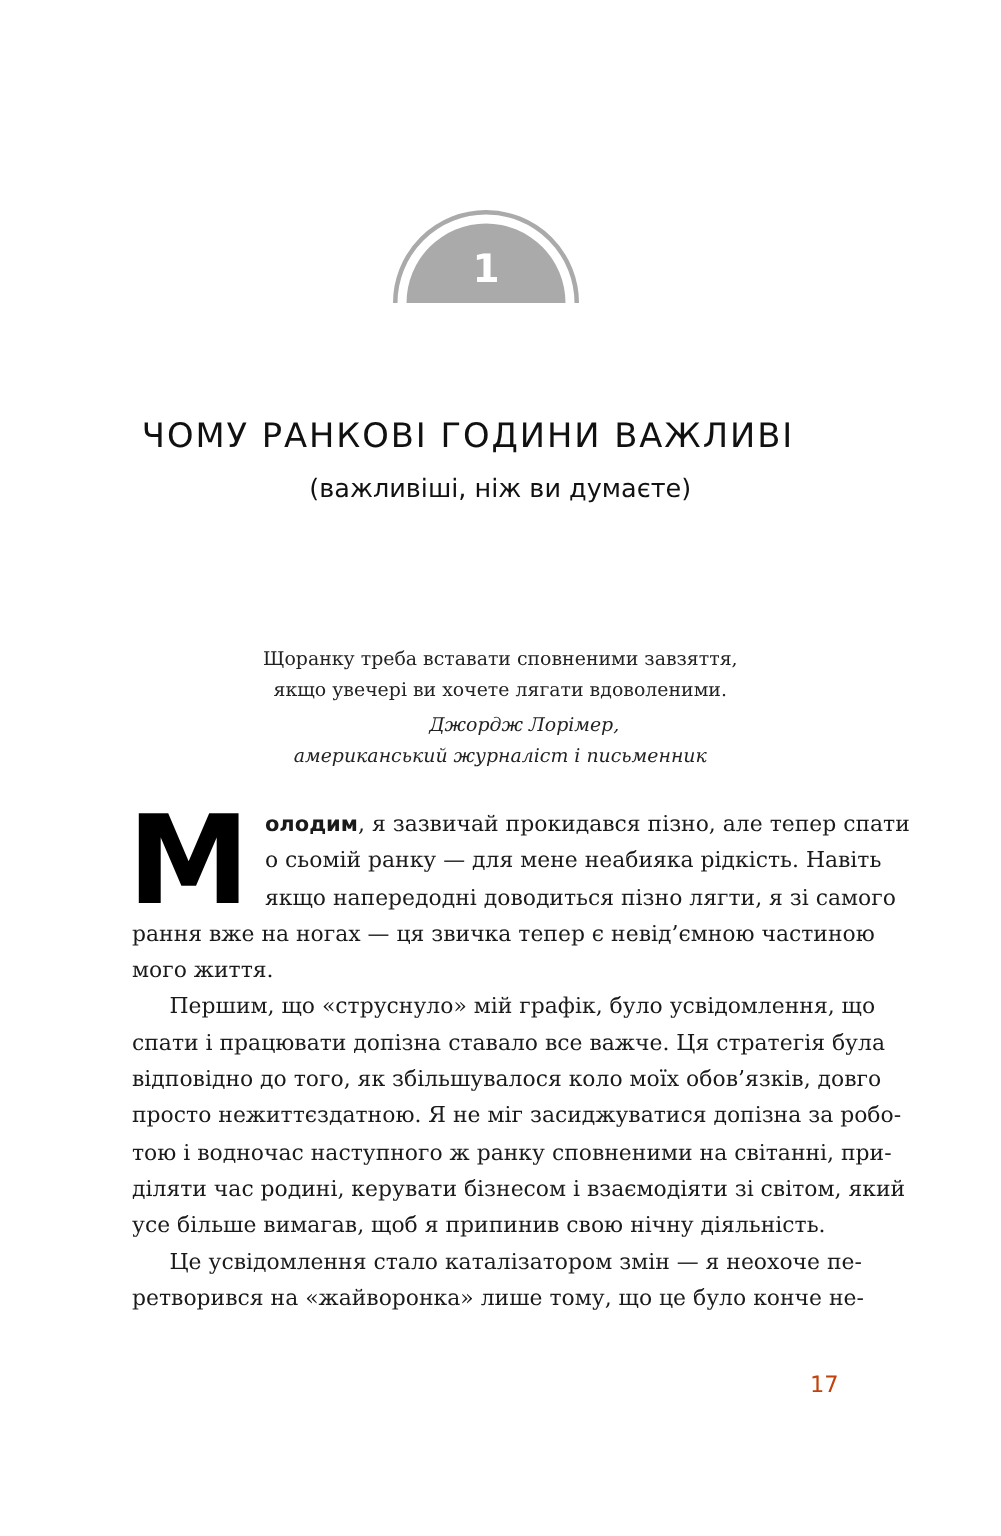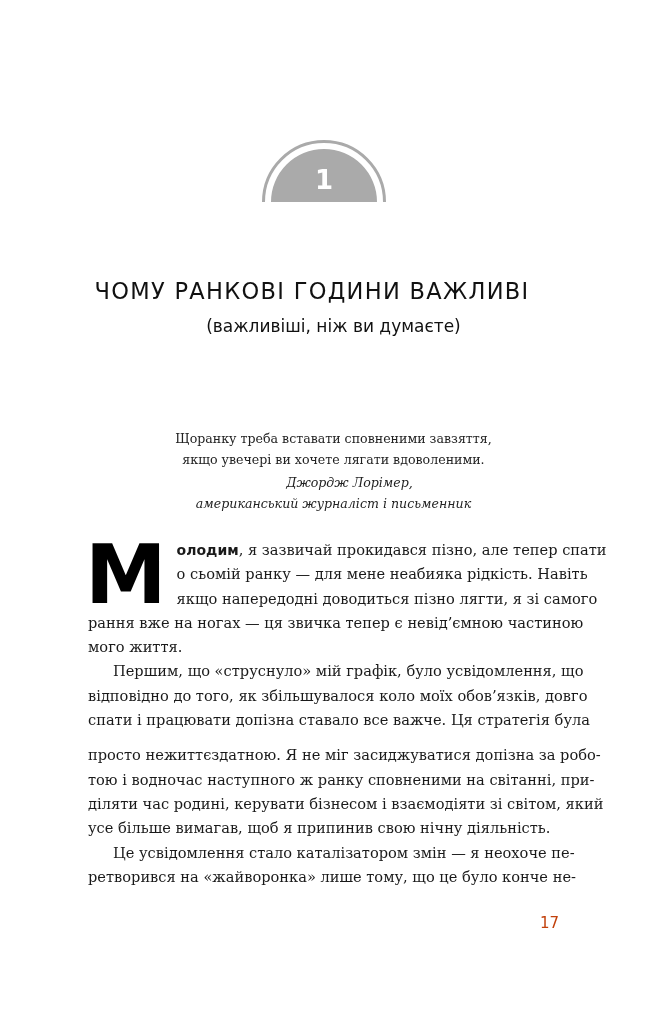--- a/index.html
+++ b/index.html
@@ -148,23 +148,23 @@
   <p>
     <span class="dropcap">М</span>
     <span class="line" style="white-space: nowrap;"><span class="lead-bold">олодим</span><span>, я зазвичай прокидався пізно, але тепер спати</span></span>
     <span class="line" style="white-space: nowrap;">о сьомій ранку — для мене неабияка рідкість. Навіть</span>
     <span class="line" style="white-space: nowrap;">якщо напередодні доводиться пізно лягти, я зі самого</span>
     <span class="line" style="white-space: nowrap;">рання вже на ногах — ця звичка тепер є невід’ємною частиною</span>
     <span class="line last">мого життя.</span>
   </p>
   <p>
     <span class="line" style="padding-left: 25px; white-space: nowrap;">Першим, що «струснуло» мій графік, було усвідомлення, що</span>
+    <span class="line" style="white-space: nowrap;">спати і працювати допізна ставало все важче. Ця стратегія була</span>
     <span class="line" style="white-space: nowrap;">відповідно до того, як збільшувалося коло моїх обов’язків, довго</span>
-    <span class="line" style="white-space: nowrap;">спати і працювати допізна ставало все важче. Ця стратегія була</span>
-    <span class="line" style="white-space: nowrap; margin-top: 11px;">просто нежиттєздатною. Я не міг засиджуватися допізна за робо-</span>
+    <span class="line" style="white-space: nowrap;">просто нежиттєздатною. Я не міг засиджуватися допізна за робо-</span>
     <span class="line" style="white-space: nowrap;">тою і водночас наступного ж ранку сповненими на світанні, при-</span>
     <span class="line" style="white-space: nowrap;">діляти час родині, керувати бізнесом і взаємодіяти зі світом, який</span>
     <span class="line last">усе більше вимагав, щоб я припинив свою нічну діяльність.</span>
   </p>
   <p>
     <span class="line" style="padding-left: 25px; white-space: nowrap;">Це усвідомлення стало каталізатором змін — я неохоче пе-</span>
     <span class="line" style="white-space: nowrap;">ретворився на «жайворонка» лише тому, що це було конче не-</span>
   </p>
 </div>
 

